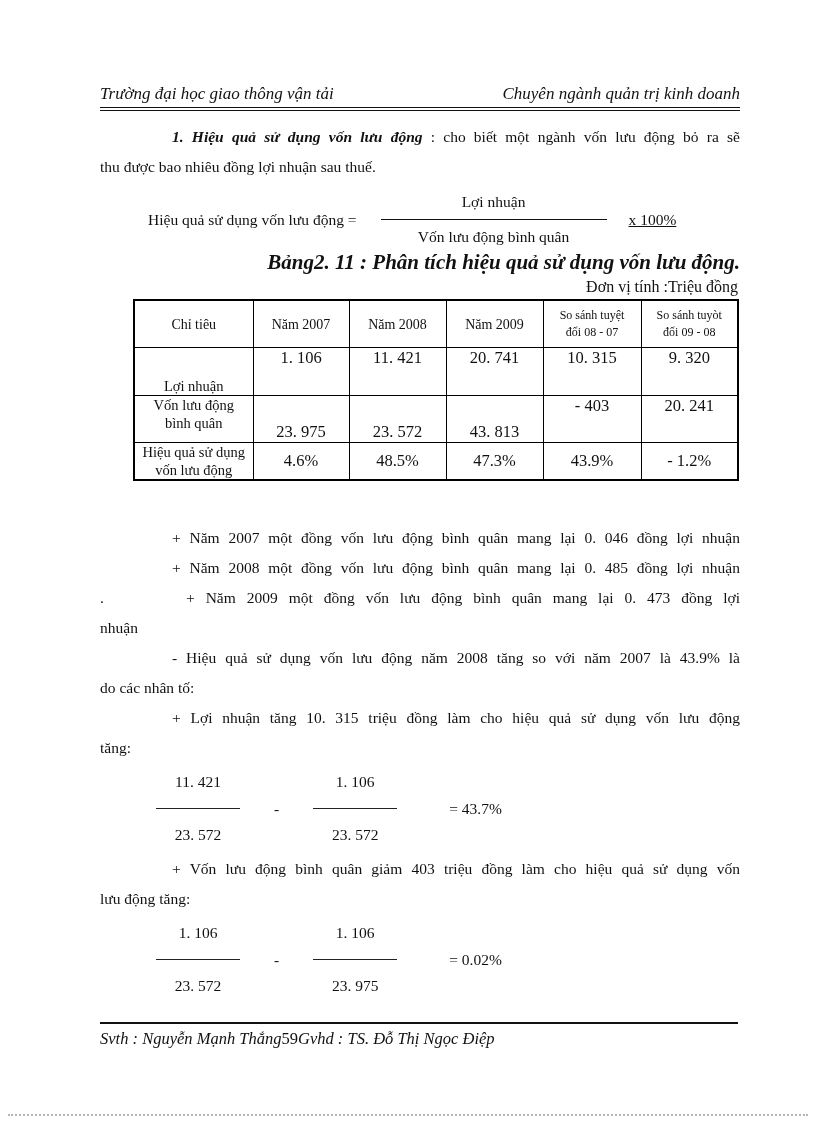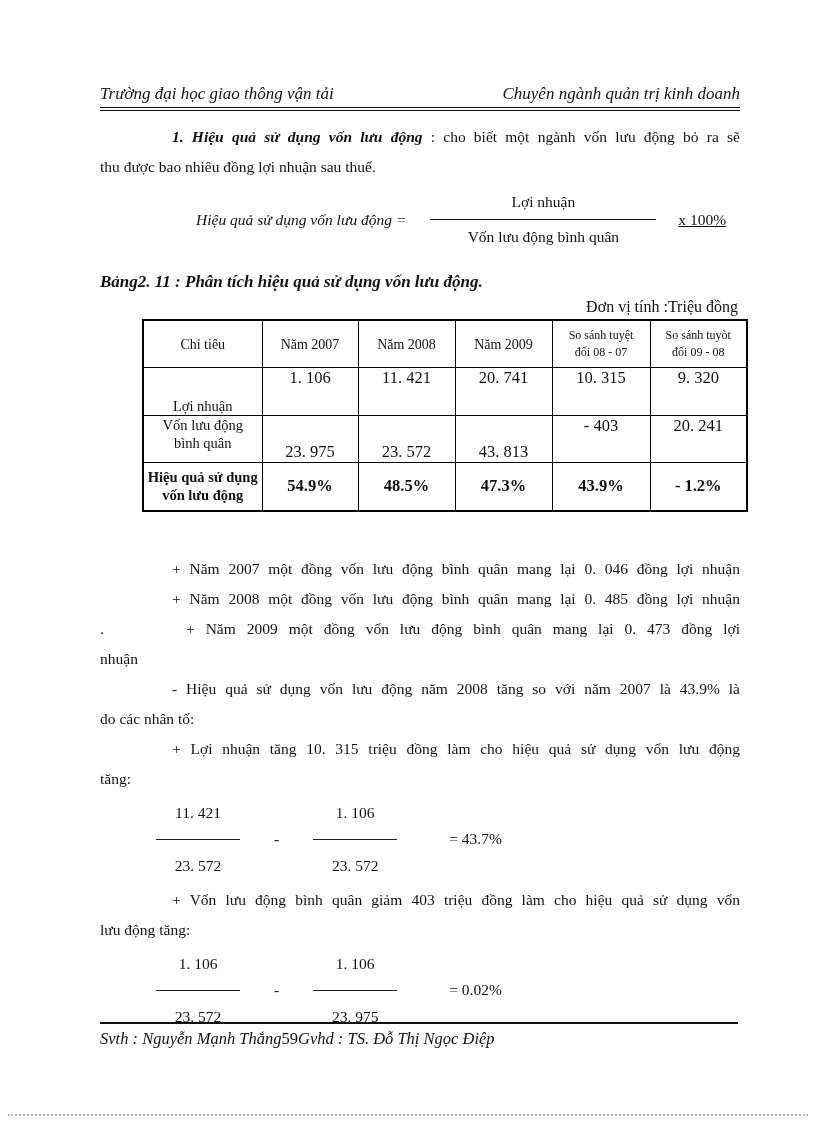--- a/index.html
+++ b/index.html
@@ -22,37 +22,37 @@
   .content{position:absolute;left:100px;width:640px;top:122px;font-size:15.5px;}
 
   .pline{line-height:30px;min-height:30px;}
   .jl{text-align:justify;text-align-last:justify;white-space:nowrap;}
   .ind{text-indent:72px;}
   .bi{font-weight:bold;font-style:italic;}
   .lead-dot{display:inline-block;width:86px;}
 
   
   .formula{display:flex;align-items:center;margin-top:8px;}
-  .f-lhs{margin-left:96px;white-space:nowrap;font-style:italic;}
+  .f-lhs{margin-left:48px;white-space:nowrap;}
   .f-frac{margin-left:24px;width:226px;text-align:center;}
   .f-num,.f-den{line-height:24px;white-space:nowrap;}
   .f-bar{border-top:1.5px solid #111;height:0;margin:5px 0;}
   .f-rhs{margin-left:22px;white-space:nowrap;text-decoration:underline;}
 
-  .tbl-title{text-align:left;font-size:17px;line-height:26px;margin-top:20px;}
+  .tbl-title{text-align:right;font-size:21px;line-height:26px;margin-top:0;}
   .unit{text-align:right;font-size:16px;line-height:24px;padding-right:2px;}
 
   
-  table.dtable{border-collapse:collapse;table-layout:fixed;width:604px;margin-left:42px;border:2px solid #000;}
+  table.dtable{border-collapse:collapse;table-layout:fixed;width:604px;margin-left:33px;border:2px solid #000;}
   .dtable th,.dtable td{border:1.5px solid #000;padding:0 3px;overflow:hidden;}
   .dtable th{font-weight:normal;font-size:14px;line-height:17px;height:46px;text-align:center;vertical-align:middle;white-space:pre-line;}
   .dtable th.small{font-size:12px;}
   .dtable td{text-align:center;font-size:16.5px;}
   .dtable td.lbl{font-size:14.5px;line-height:18px;white-space:pre-line;}
-  tr.r1{height:48px;} tr.r2{height:47px;} tr.r3{height:48px;font-weight:bold;}
+  tr.r1{height:48px;} tr.r2{height:47px;} tr.r3{height:37px;}
   .vat{vertical-align:top;padding-top:6px;}
   .vab{vertical-align:bottom;padding-bottom:6px;}
   .vam{vertical-align:middle;}
 
   .gap-after-table{height:42px;}
 
   
   .expr{display:flex;align-items:center;margin-left:46px;margin-top:5px;margin-bottom:5px;}
   .frac{width:104px;text-align:center;}
   .frac .num,.frac .den{line-height:28px;white-space:nowrap;}
@@ -132,21 +132,21 @@
 bình quân</td>
         <td class="vab">23. 975</td>
         <td class="vab">23. 572</td>
         <td class="vab">43. 813</td>
         <td class="vat">- 403</td>
         <td class="vat">20. 241</td>
       </tr>
       <tr class="r3">
         <td class="lbl vam">Hiệu quả sử dụng
 vốn lưu động</td>
-        <td class="vam">54.9%</td>
+        <td class="vam">4.6%</td>
         <td class="vam">48.5%</td>
         <td class="vam">47.3%</td>
         <td class="vam">43.9%</td>
         <td class="vam">- 1.2%</td>
       </tr>
     </tbody>
       </table>
 
     <div class="gap-after-table"></div>
 

